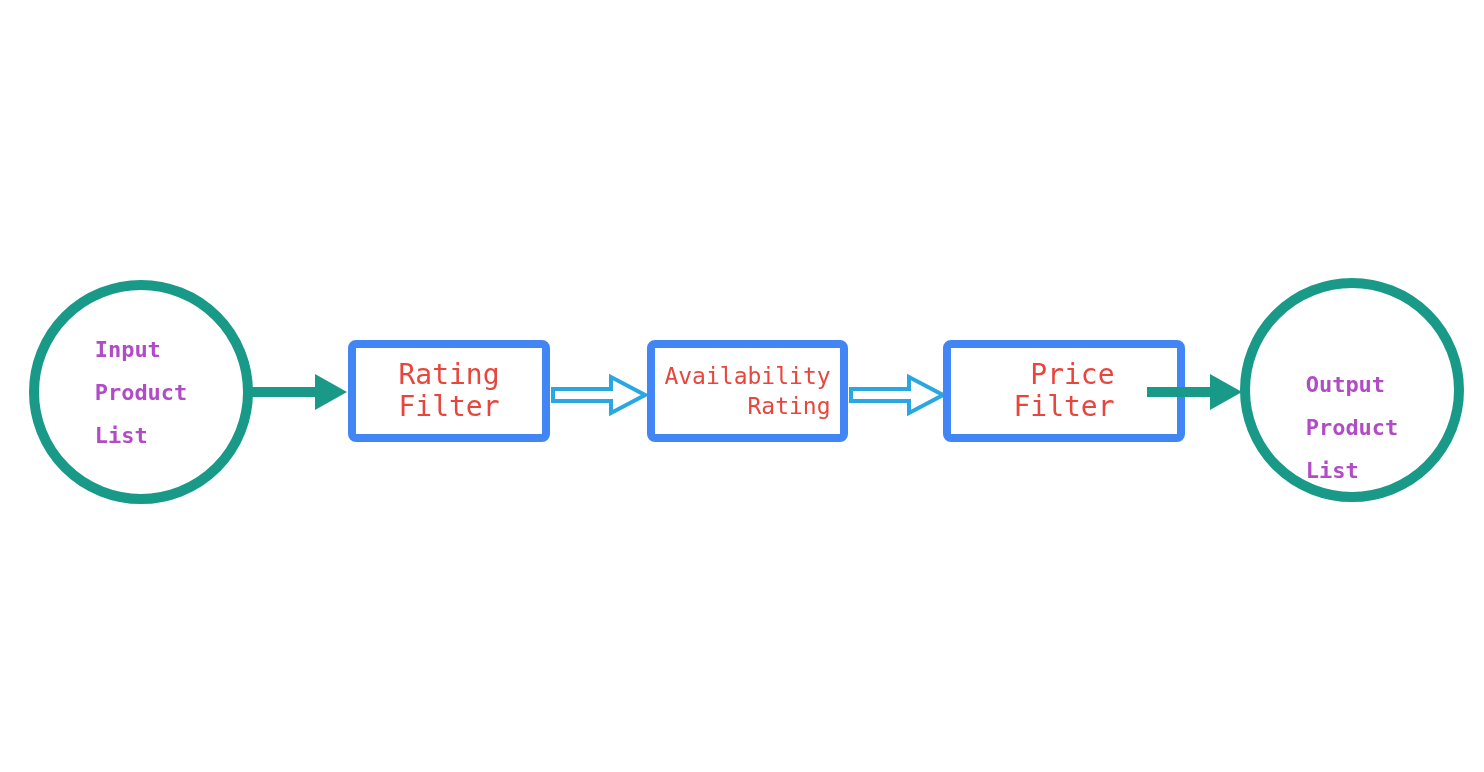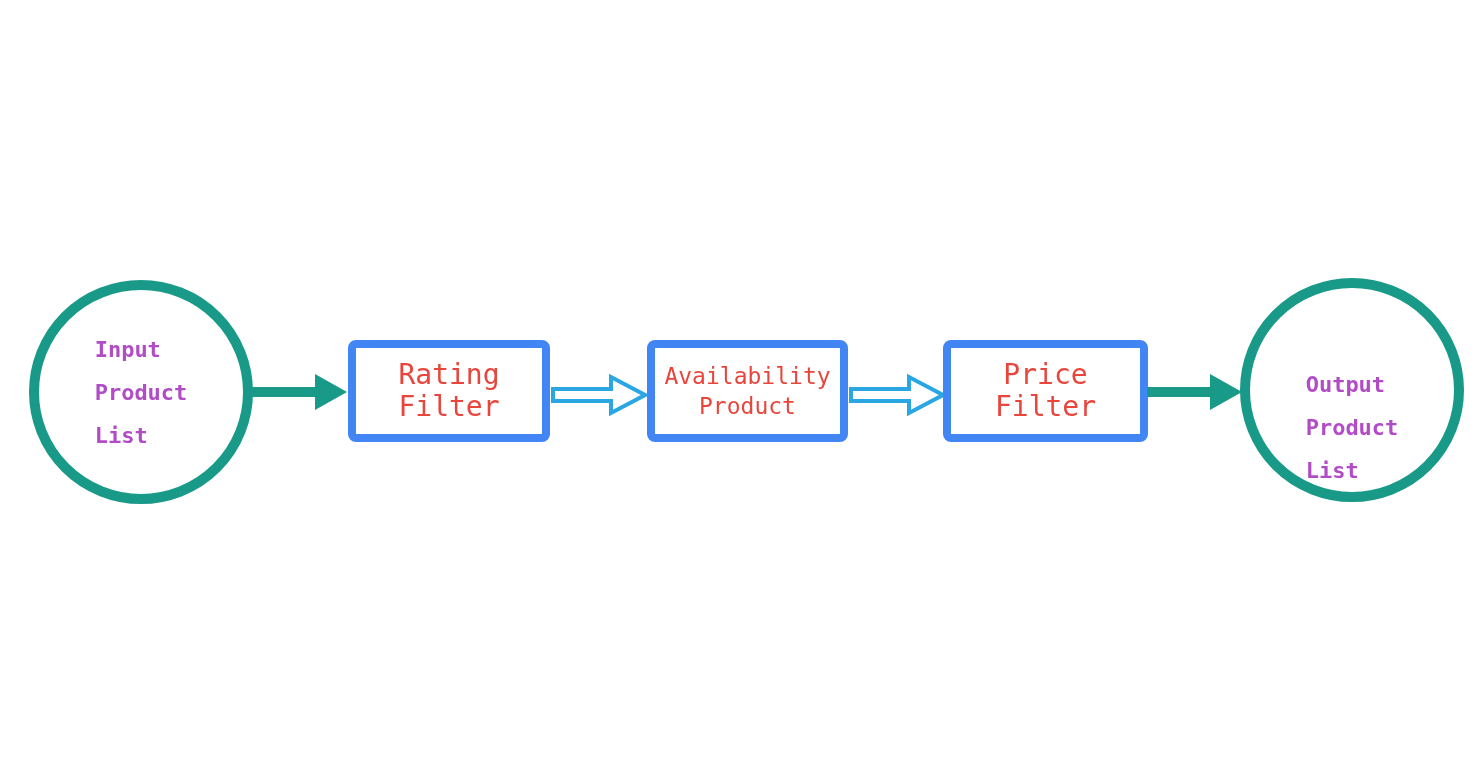--- a/index.html
+++ b/index.html
@@ -49,25 +49,25 @@
     display: flex;
     align-items: center;
     justify-content: center;
   }
   .process-label {
     color: var(--process-text, #e8463c);
     font-size: 28px;
     line-height: 32px;
     font-weight: 500;
     white-space: pre-line;
-    text-align: center;
+    text-align: right;
   }
   .process.rating       { left: 348px; width: 202px; }
   .process.availability { left: 647px; width: 201px; }
-  .process.price        { left: 943px; width: 205px; }
+  .process.price        { left: 943px; width: 242px; }
   .process.availability .process-label { font-size: 23px; line-height: 30px; }
 
   .arrow {
     position: absolute;
     display: block;
   }
   .arrow.a1 { left: 252px;  top: 370px; }
   .arrow.a2 { left: 551px;  top: 373px; }
   .arrow.a3 { left: 849px;  top: 373px; }
   .arrow.a4 { left: 1147px; top: 370px; }
@@ -91,21 +91,21 @@
     <span class="process-label">Rating
 Filter</span>
   </div>
 
   <svg class="arrow a2" width="98" height="44" viewBox="0 0 98 44">
     <polygon points="2,16 60,16 60,4 94,22 60,40 60,28 2,28" style="fill: #ffffff; stroke: var(--flow-arrow-outline, #2aa7e2); stroke-width: 4; stroke-linejoin: miter;"></polygon>
   </svg>
 
   <div class="process availability">
     <span class="process-label">Availability
-Product</span>
+Rating</span>
   </div>
 
   <svg class="arrow a3" width="98" height="44" viewBox="0 0 98 44">
     <polygon points="2,16 60,16 60,4 94,22 60,40 60,28 2,28" style="fill: #ffffff; stroke: var(--flow-arrow-outline, #2aa7e2); stroke-width: 4; stroke-linejoin: miter;"></polygon>
   </svg>
 
   <div class="process price">
     <span class="process-label">Price
 Filter</span>
   </div>

